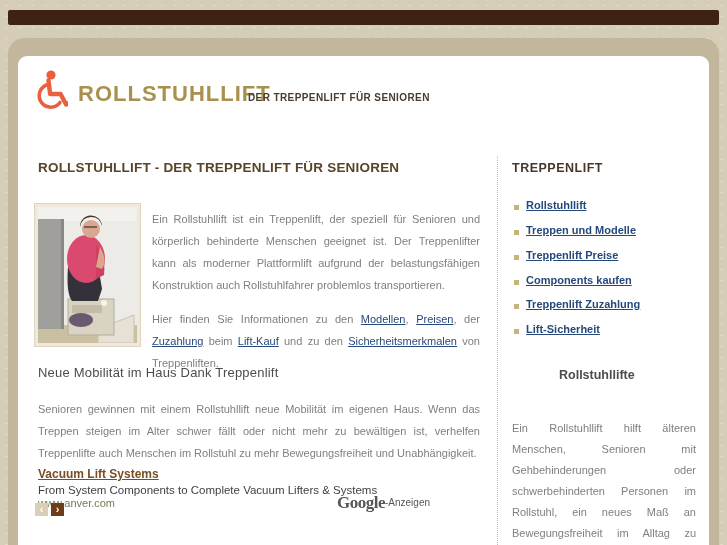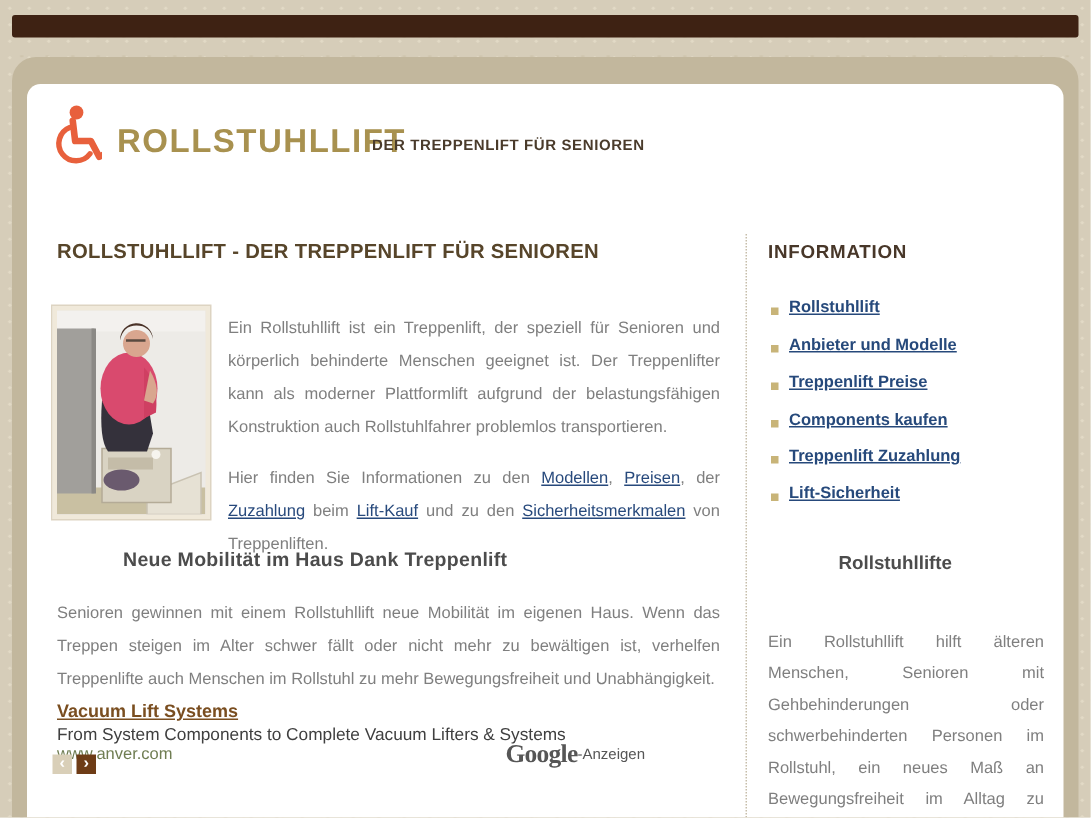--- a/index.html
+++ b/index.html
@@ -49,21 +49,21 @@
     background:#eceae6;overflow:hidden;
   }
   .para{
     font-size:11px;line-height:22px;color:#7f7f7f;text-align:justify;
   }
   .p1{position:absolute;left:134px;top:141px;width:328px;}
   .p2{position:absolute;left:134px;top:241px;width:328px;}
   .p2 a, .inline-link{color:#27497c;text-decoration:underline;cursor:pointer;}
   .section-heading{
     position:absolute;left:20px;top:309px;
-    font-size:13px;font-weight:bold;color:#4c4c4c;letter-spacing:.2px;margin-left:44px;
+    font-size:13px;font-weight:normal;color:#4c4c4c;letter-spacing:.2px;
   }
   .p3{position:absolute;left:20px;top:331px;width:442px;}
   
   .ad-title{
     position:absolute;left:20px;top:411px;
     font-size:12px;font-weight:bold;color:#7a4e20;text-decoration:underline;cursor:pointer;
   }
   .ad-desc{position:absolute;left:20px;top:428px;font-size:11.5px;color:#3f3f3f;}
   .ad-url{position:absolute;left:20px;top:441px;font-size:11px;color:#6f7d52;cursor:pointer;}
   .ad-arrow{
@@ -153,29 +153,29 @@
     <p class="para p3">Senioren gewinnen mit einem Rollstuhllift neue Mobilität im eigenen Haus. Wenn das Treppen steigen im Alter schwer fällt oder nicht mehr zu bewältigen ist, verhelfen Treppenlifte auch Menschen im Rollstuhl zu mehr Bewegungsfreiheit und Unabhängigkeit.</p>
 
     <a class="ad-title">Vacuum Lift Systems</a>
     <div class="ad-desc">From System Components to Complete Vacuum Lifters &amp; Systems</div>
     <div class="ad-url">www.anver.com</div>
     <div class="ad-arrow ad-prev"><span>‹</span></div>
     <div class="ad-arrow ad-next"><span>›</span></div>
     <div class="google-brand"><span class="google-word">Google</span><span class="google-suffix">-Anzeigen</span></div>
 
     <div class="sidebar-sep"></div>
-    <div class="info-heading">INFORMATION</div>
+    <div class="info-heading">TREPPENLIFT</div>
 
     <div class="side-item" style="top:145px">
       <span class="side-bullet"></span>
       <a class="side-link">Rollstuhllift</a>
     </div>
     <div class="side-item" style="top:170px">
       <span class="side-bullet"></span>
-      <a class="side-link">Anbieter und Modelle</a>
+      <a class="side-link">Treppen und Modelle</a>
     </div>
     <div class="side-item" style="top:195px">
       <span class="side-bullet"></span>
       <a class="side-link">Treppenlift Preise</a>
     </div>
     <div class="side-item" style="top:220px">
       <span class="side-bullet"></span>
       <a class="side-link">Components kaufen</a>
     </div>
     <div class="side-item" style="top:244px">

